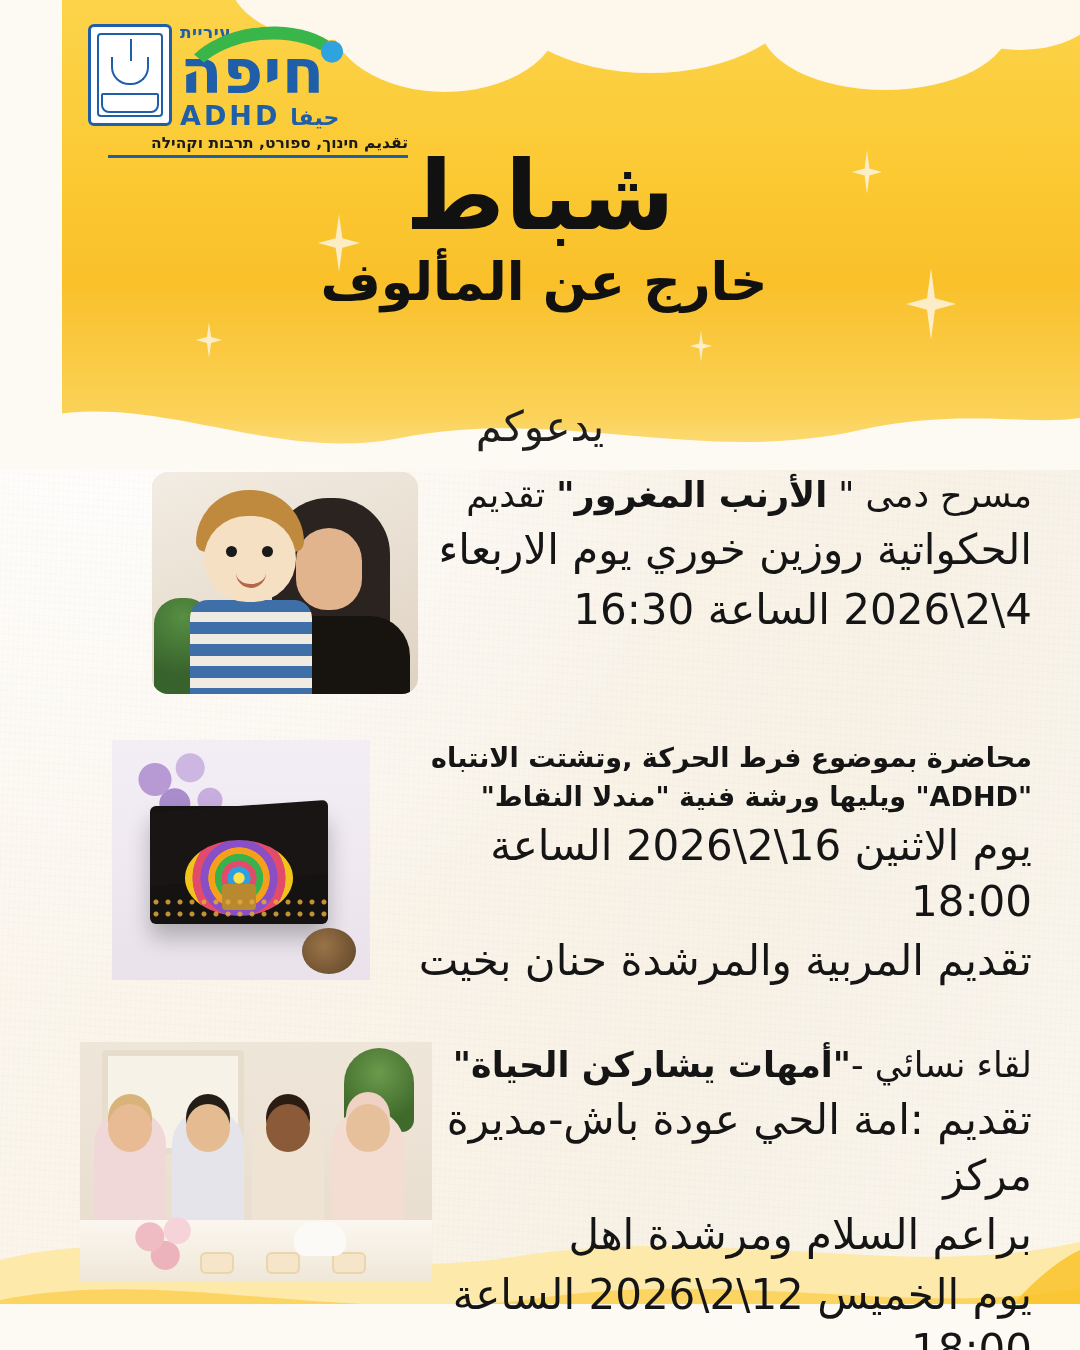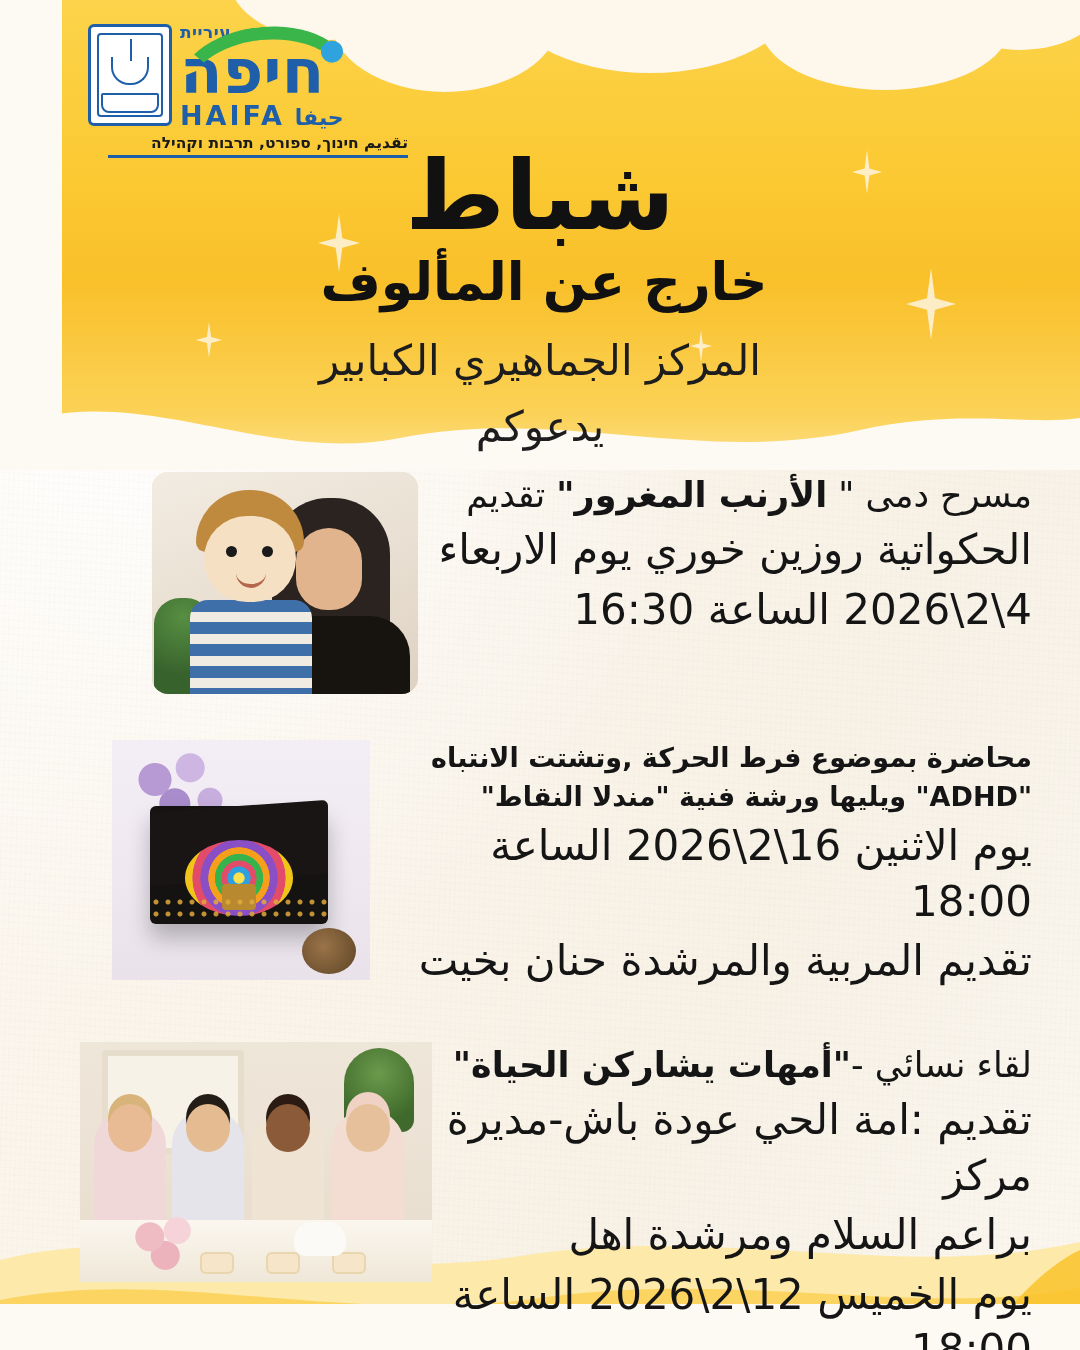--- a/index.html
+++ b/index.html
@@ -581,31 +581,30 @@
         <div class="book"></div>
       </div>
       <div class="logo-text">
         <div class="logo-iriyat">עיריית</div>
         <div class="logo-haifa-he">
           <span class="swoosh"></span>
           <span>חיפה</span>
         </div>
         <div style="display:flex; flex-direction:row; align-items:baseline; gap:10px;">
           <div class="logo-haifa-ar">حيفا</div>
-          <div class="logo-haifa-en">HAIFA</div>
+          <div class="logo-haifa-en">ADHD</div>
         </div>
       </div>
     </div>
     <div class="logo-bottomline">تقديم חינוך, ספורט, תרבות וקהילה</div>
     <div class="logo-ruler"></div>
   </div>
 
   <div class="title-shbat">شباط</div>
   <div class="title-sub">خارج عن المألوف</div>
-  <div class="center-line1">المركز الجماهيري الكبابير</div>
   <div class="center-line2">يدعوكم</div>
 
   <div class="event" style="top:472px; right:40px; left:130px;">
     <div class="event-text">
       <p class="ev-lead">
         <span>مسرح دمى " </span><b>الأرنب المغرور"</b><span> تقديم</span>
       </p>
       <p class="ev-line">الحكواتية روزين خوري يوم الاربعاء</p>
       <p class="ev-line">4\2\2026 الساعة 16:30</p>
     </div>

